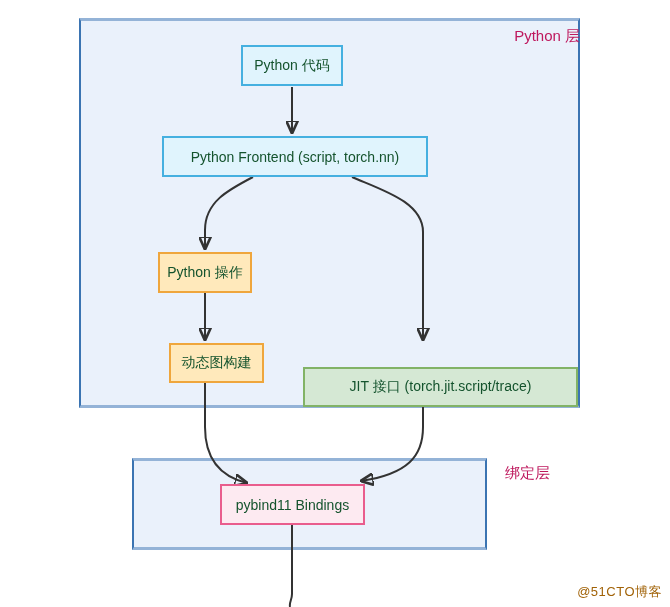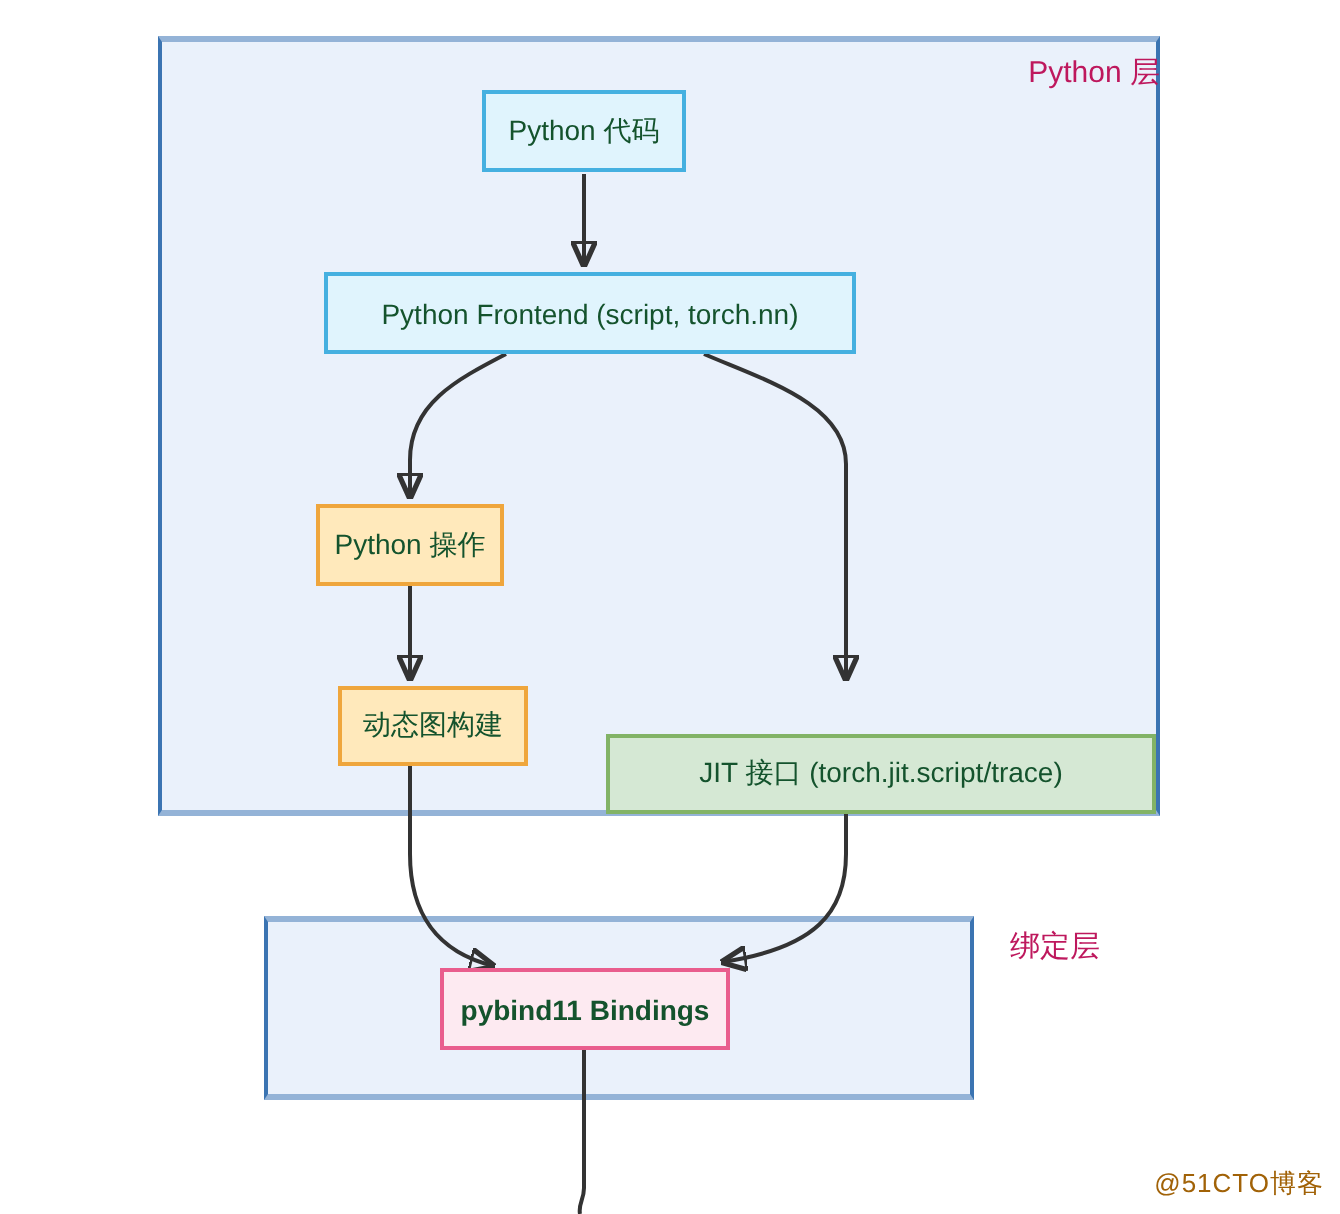--- a/index.html
+++ b/index.html
@@ -61,16 +61,16 @@
   <div class="node cyan" style="left:241px;top:45px;width:102px;height:41px;">Python 代码</div>
 
   <div class="node cyan" style="left:162px;top:136px;width:266px;height:41px;">Python Frontend (script, torch.nn)</div>
 
   <div class="node orange" style="left:158px;top:252px;width:94px;height:41px;">Python 操作</div>
 
   <div class="node orange" style="left:169px;top:343px;width:95px;height:40px;">动态图构建</div>
 
   <div class="node green" style="left:303px;top:343px;width:275px;height:40px;margin-top:24px;">JIT 接口 (torch.jit.script/trace)</div>
 
-  <div class="node pink" style="left:220px;top:484px;width:145px;height:41px;font-weight:bold;">pybind11 Bindings</div>
+  <div class="node pink" style="left:220px;top:484px;width:145px;height:41px;">pybind11 Bindings</div>
 
   <div class="watermark">@51CTO博客</div>
 </div>
 
 </body></html>

